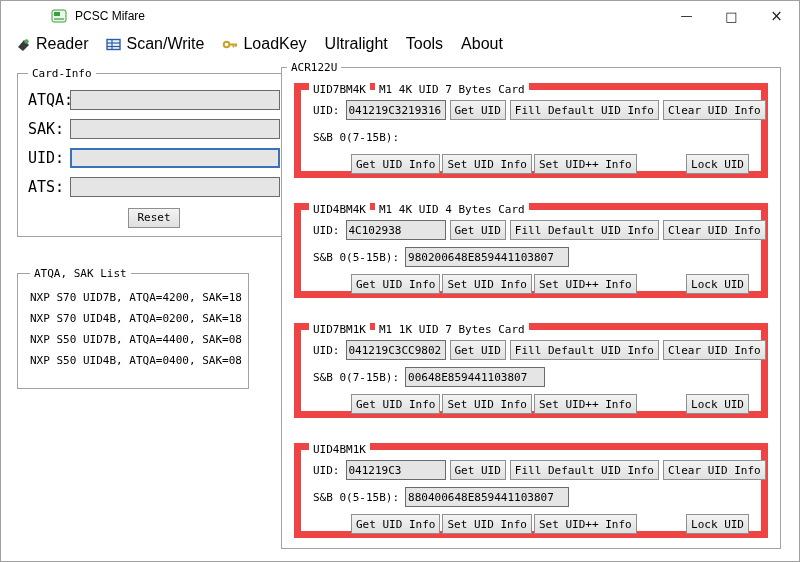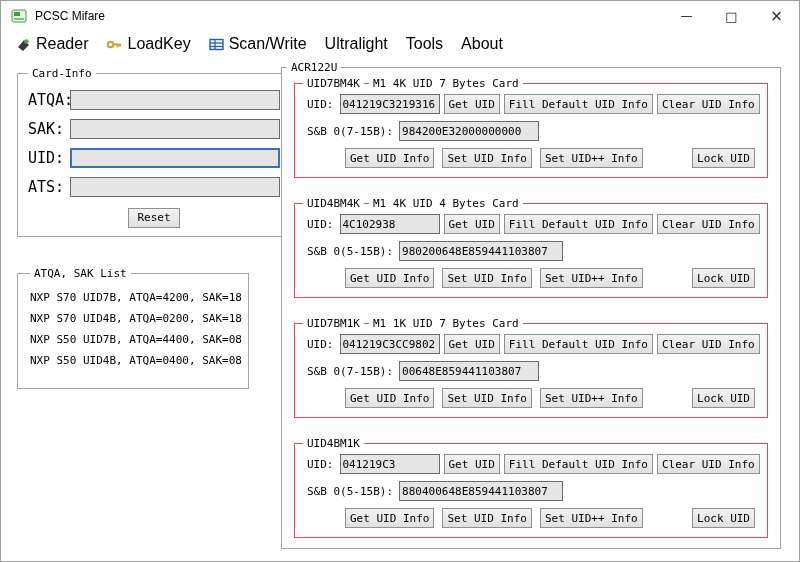--- a/index.html
+++ b/index.html
@@ -3,21 +3,21 @@
 <meta charset="utf-8">
 <style>
   * { margin:0; padding:0; box-sizing:border-box; }
   html,body { width:800px; height:562px; background:#c8c8c8; }
   body { font-family:"DejaVu Sans Mono", monospace; }
   .window {
     position:relative; width:800px; height:562px;
     background:#ffffff; border:1px solid #a0a0a0; overflow:hidden;
   }
   
-  .titlebar { height:30px; display:flex; align-items:center; background:#ffffff; }
+  .titlebar { height:30px; display:flex; align-items:center; background:#ffffff;padding-left:40px; }
   .app-icon { width:16px; height:16px; margin:0 8px 0 10px; flex:0 0 auto; }
   .win-title { font-family:"Liberation Sans", sans-serif; font-size:12px; color:#000; }
   .win-controls { margin-left:auto; display:flex; height:30px; }
   .win-btn {
     width:45px; height:30px; display:flex; align-items:center; justify-content:center;
     font-family:"DejaVu Sans", sans-serif; font-size:12px; color:#222; cursor:default;
   }
   .win-btn.maxi { font-size:13px; }
   .win-btn.close { font-size:15px; }
   
@@ -50,32 +50,32 @@
     background:linear-gradient(#f3f3f3,#e0e0e0); border:1px solid #8f8f8f;
     font:11px "DejaVu Sans Mono", monospace; color:#000; cursor:default;
   }
   .btn-reset { padding:0 8px; }
   
   #atqa-list { left:16px; top:272px; width:232px; height:116px; padding:13px 0 0 12px; }
   .list-item { font-size:11px; line-height:21px; white-space:nowrap; }
   
   #acr122u { left:280px; top:66px; width:500px; height:482px; padding:15px 12px 0 12px; }
   .sub-group {
-    position:relative; border:1px solid #ef4444; height:95px;
+    position:relative; border:7px solid #ef4444; height:95px;
     margin-bottom:25px; padding:10px 4px 0 12px; background:#fff;
   }
   .sg-name { left:8px; }
   .sg-type { left:74px; }
   .row { display:flex; align-items:center; gap:4px; margin-bottom:7px; height:20px; }
   .row .lbl { font-size:11px; white-space:nowrap; flex:0 0 auto; }
   .uid-inp { width:100px; margin-left:2px; }
   .sb-inp9 { width:140px; }
   .sb-inp11 { width:164px; }
   .row2 .lbl { margin-right:2px; }
-  .row3 { margin-left:38px; gap:8px; }
+  .row3 { margin-left:38px; gap:2px; }
   .row3 .lock { margin-left:auto; margin-right:8px; }
 </style>
 </head>
 <body>
 
 <div class="window">
 
   <div class="titlebar">
     <span class="app-icon">
       <svg width="16" height="16" viewBox="0 0 16 16">
@@ -97,39 +97,39 @@
       <span>
         <svg width="15" height="15" viewBox="0 0 15 15">
           <path d="M2 10 L8 3 L13 8 L7 14 Z" fill="#3a3a3a"></path>
           <circle cx="10.5" cy="4.5" r="2.2" fill="#57a457"></circle>
         </svg>
       </span>
       <span>Reader</span>
     </div>
     <div class="menu-item">
       <span>
-        <svg width="16" height="15" viewBox="0 0 16 15">
-          <circle cx="4.6" cy="7.5" r="2.8" fill="none" stroke="#c9a227" stroke-width="2"></circle>
-          <path d="M7.5 7.5 H15 M11.5 7.5 v3 M14 7.5 v2.2" stroke="#c9a227" stroke-width="1.8" fill="none"></path>
-        </svg>
-      </span>
-      <span>LoadKey</span>
-    </div>
-    <div class="menu-item">
-      <span>
         <svg width="15" height="15" viewBox="0 0 15 15">
           <rect x="1" y="2.5" width="13" height="10" fill="#eef3fa" stroke="#2b5fa5" stroke-width="1.4"></rect>
           <line x1="1" y1="6" x2="14" y2="6" stroke="#2b5fa5" stroke-width="1.2"></line>
           <line x1="1" y1="9.5" x2="14" y2="9.5" stroke="#2b5fa5" stroke-width="1.2"></line>
           <line x1="6" y1="2.5" x2="6" y2="12.5" stroke="#2b5fa5" stroke-width="1.2"></line>
         </svg>
       </span>
       <span>Scan/Write</span>
     </div>
     <div class="menu-item">
+      <span>
+        <svg width="16" height="15" viewBox="0 0 16 15">
+          <circle cx="4.6" cy="7.5" r="2.8" fill="none" stroke="#c9a227" stroke-width="2"></circle>
+          <path d="M7.5 7.5 H15 M11.5 7.5 v3 M14 7.5 v2.2" stroke="#c9a227" stroke-width="1.8" fill="none"></path>
+        </svg>
+      </span>
+      <span>LoadKey</span>
+    </div>
+    <div class="menu-item">
       <span>Ultralight</span>
     </div>
     <div class="menu-item">
       <span>Tools</span>
     </div>
     <div class="menu-item">
       <span>About</span>
     </div>
   </div>
 
@@ -172,21 +172,20 @@
       <span class="gb-title sg-type">M1 4K UID 7 Bytes Card</span>
       <div class="row">
         <span class="lbl">UID:</span>
         <input class="inp uid-inp" value="041219C3219316" style="">
         <button class="btn">Get UID</button>
         <button class="btn">Fill Default UID Info</button>
         <button class="btn">Clear UID Info</button>
       </div>
       <div class="row row2">
         <span class="lbl">S&amp;B 0(7-15B):</span>
-        <input class="inp sb-inp9" value="984200E32000000000" style="">
       </div>
       <div class="row row3">
         <button class="btn">Get UID Info</button>
         <button class="btn">Set UID Info</button>
         <button class="btn">Set UID++ Info</button>
         <button class="btn lock">Lock UID</button>
       </div>
     </div>
 
     <div class="sub-group">

